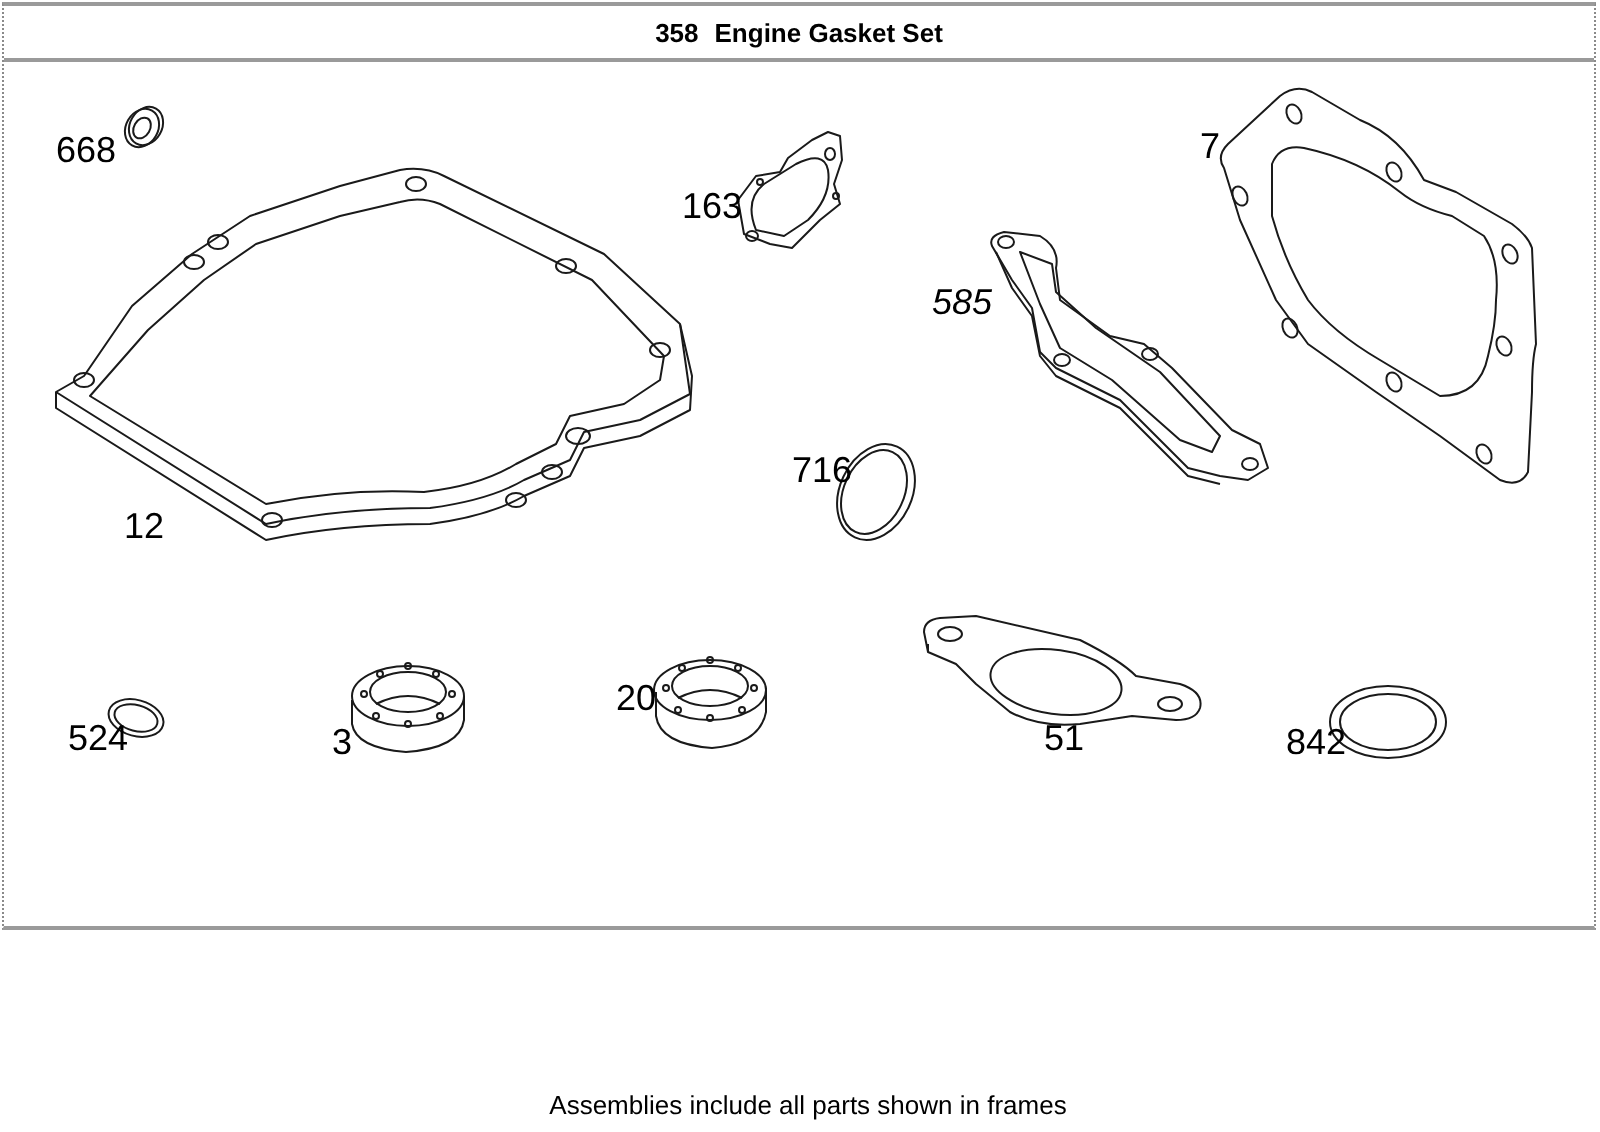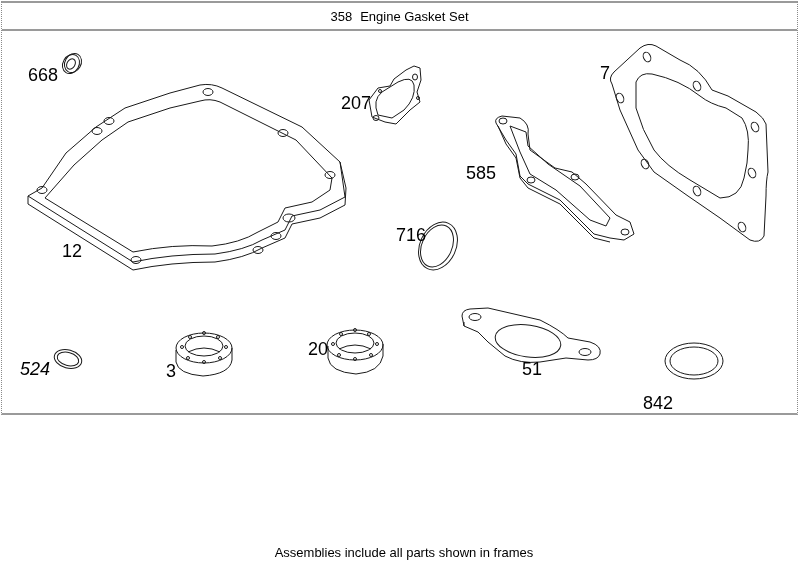--- a/index.html
+++ b/index.html
@@ -1,21 +1,21 @@
 <!DOCTYPE html>
 <html><head>
 <meta charset="utf-8">
 <style>
   html, body { margin: 0; padding: 0; background: #ffffff; }
   body { width: 800px; height: 566px; position: relative; overflow: hidden;
          font-family: "Liberation Sans", sans-serif; color: #000; }
-  .frame { position: absolute; left: 1px; top: 1px; width: 797px; height: 414px;
+  .frame { position: absolute; left: 1px; top: 1px; width: 797px; height: 464px;
            border-top: 2px solid #9a9a9a; border-bottom: 2px solid #9a9a9a;
            border-left: 1px dotted #8a8a8a; border-right: 1px dotted #8a8a8a;
-           box-sizing: border-box; }
+           box-sizing: border-box; font-weight: bold; }
   .header { position: absolute; left: 0; top: 0; width: 100%; height: 26px;
             border-bottom: 2px solid #9a9a9a; box-sizing: content-box;
             text-align: center; line-height: 28px; font-size: 13px; }
   .header .num { margin-right: 8px; }
   .label { position: absolute; font-size: 18px; line-height: 14px; white-space: nowrap; }
   svg.parts { position: absolute; left: 0; top: 0; }
   .footer { position: absolute; left: 4px; top: 545px; width: 800px; text-align: center;
             font-size: 13px; line-height: 16px; }
 </style>
 </head>
@@ -131,24 +131,24 @@
     <ellipse cx="528" cy="341" rx="33" ry="16" transform="rotate(8 528 341)"></ellipse>
   </g>
 
   <g>
     <ellipse cx="694" cy="361" rx="29" ry="18"></ellipse>
     <ellipse cx="694" cy="361" rx="24" ry="14"></ellipse>
   </g>
 </svg>
 
 <span class="label" style="left:28px; top:68px;">668</span>
-<span class="label" style="left:62px; top:244px;">12</span>
-<span class="label" style="left:341px; top:96px;">207</span>
-<span class="label" style="left:466px; top:166px;">585</span>
+<span class="label" style="left:62px; top:256px;">12</span>
+<span class="label" style="left:341px; top:96px;">163</span>
+<span class="label" style="left:466px; top:144px;font-style:italic;">585</span>
 <span class="label" style="left:600px; top:66px;">7</span>
 <span class="label" style="left:396px; top:228px;">716</span>
-<span class="label" style="left:20px; top:362px;font-style:italic;">524</span>
+<span class="label" style="left:34px; top:362px;">524</span>
 <span class="label" style="left:166px; top:364px;">3</span>
 <span class="label" style="left:308px; top:342px;">20</span>
 <span class="label" style="left:488px; top:362px;margin-left:34px;">51</span>
-<span class="label" style="left:643px; top:364px;margin-top:32px;">842</span>
+<span class="label" style="left:643px; top:364px;">842</span>
 
 <div class="footer">Assemblies include all parts shown in frames</div>
 
 </body></html>

